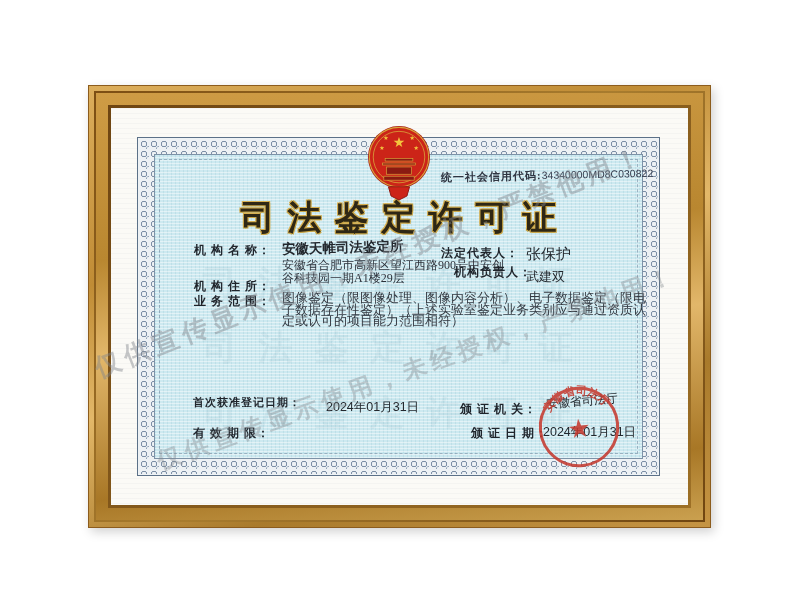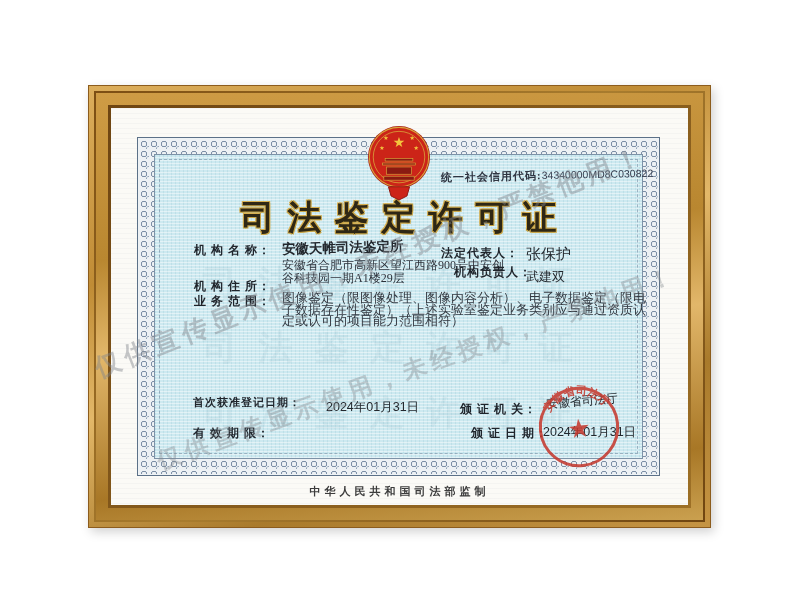--- a/index.html
+++ b/index.html
@@ -156,21 +156,20 @@
                     </defs>
               <circle cx="50" cy="50" r="45" fill="none" stroke="#c5372c" stroke-width="3.5"></circle>
               <text x="50" y="62" font-size="30" fill="#c5372c" text-anchor="middle">★</text>
               <text font-size="13" fill="#c5372c" font-weight="bold">
                 <textPath href="#sealArc" startOffset="50%" text-anchor="middle">安徽省司法厅</textPath>
               </text>
             </svg>
           </div>
         </div>
 
-        <div class="footer">中华人民共和国司法部监制</div>
 
       </div>
      </div>
     </div>
    </div>
   </div>
 
   <div class="wm wm1">仅供宣传显示使用，未经授权，严禁他用！</div>
   <div class="wm wm2">仅供宣传显示使用，未经授权，严禁他用！</div>
 

